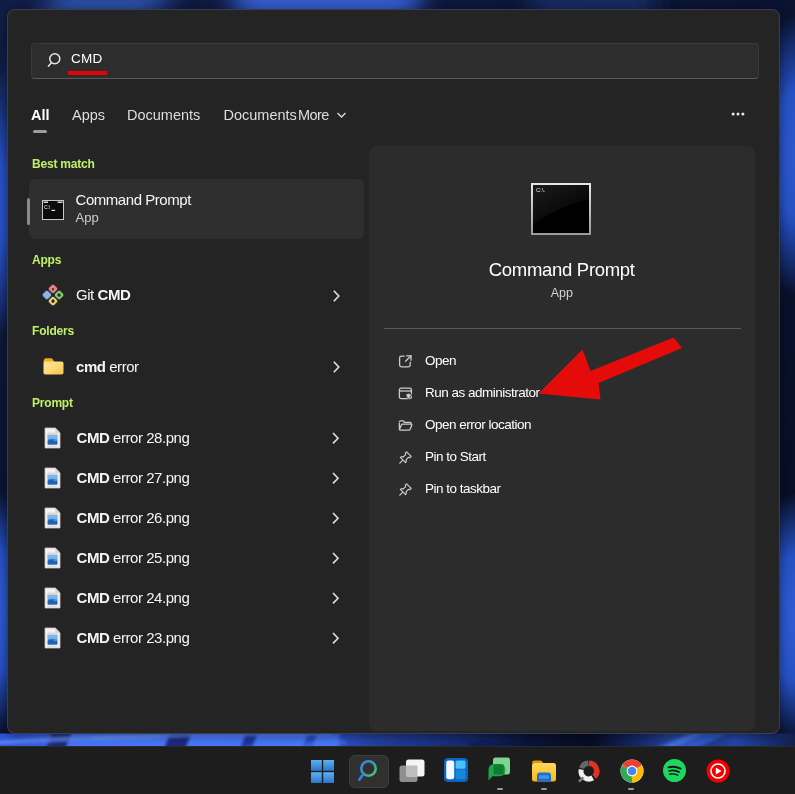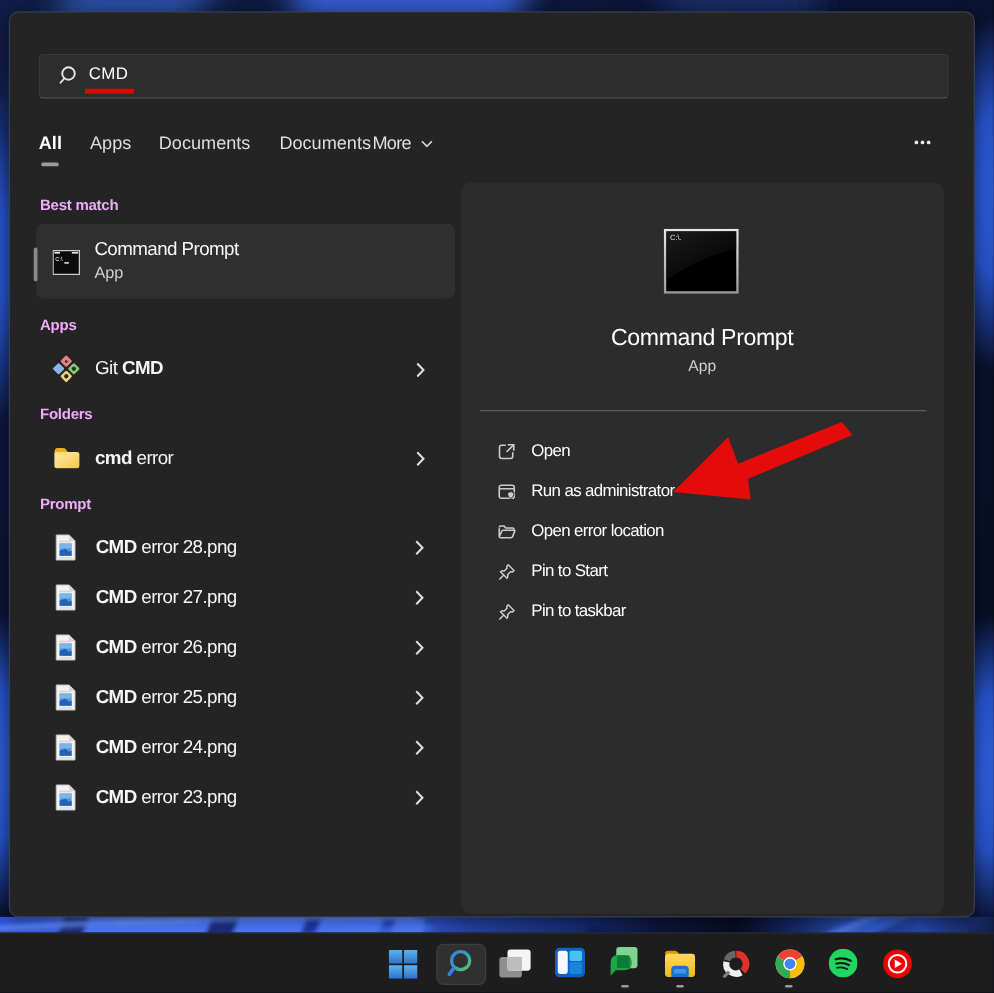--- a/index.html
+++ b/index.html
@@ -6,21 +6,21 @@
   *{box-sizing:border-box;font-family:"Liberation Sans",sans-serif;}
   #stage{position:absolute;top:0;left:0;width:773px;height:794px;}
   .abs{position:absolute;}
   #win{position:absolute;left:7px;top:9px;width:773px;height:725px;background:#242424;border-radius:8px;border:1px solid rgba(110,130,190,0.28);box-shadow:0 2px 10px rgba(0,0,0,0.45);}
   #searchfield{position:absolute;left:23px;top:33px;width:728px;height:36px;background:#2d2d2d;border:1px solid #3a3a3a;border-bottom-color:#5a5a5a;border-radius:4px;}
   #cmdtext{position:absolute;left:63px;top:41px;font-size:13.5px;color:#ffffff;letter-spacing:0.3px;}
   #redline{position:absolute;left:60px;top:60.5px;width:39px;height:4.5px;background:#e30505;}
   .tab{position:absolute;top:97px;font-size:14.5px;color:#dedede;}
   .tabb{font-weight:700;color:#fff;text-align:right;}
   #tabline{position:absolute;left:25px;top:119.5px;width:14px;height:3px;border-radius:2px;background:#9c9c9c;}
-  .hdr{position:absolute;left:24px;font-size:12px;font-weight:700;color:#f0abfc;letter-spacing:-0.2px;text-align:center;}
+  .hdr{position:absolute;left:24px;font-size:12px;font-weight:700;color:#bef264;letter-spacing:-0.2px;text-align:center;}
   #bmcard{position:absolute;left:21px;top:169px;width:335px;height:60px;background:#2f2f2f;border-radius:6px;}
   #bmbar{position:absolute;left:18.5px;top:188px;width:3.5px;height:27px;border-radius:2px;background:#8a8a8a;}
   .rowtext{position:absolute;font-size:15px;color:#f5f5f5;white-space:nowrap;font-weight:400;letter-spacing:-0.45px;}
   .rowtext b{font-weight:700;}
   #rightcard{position:absolute;left:368.5px;top:145.5px;width:386.5px;height:585.5px;background:#2c2c2c;border-radius:8px;}
   #rtitle{position:absolute;left:0;top:113px;width:100%;text-align:center;font-size:18.5px;color:#ffffff;letter-spacing:-0.3px;}
   #rapp{position:absolute;left:0;top:140px;width:100%;text-align:center;font-size:12.5px;color:#d2d2d2;}
   #rdivider{position:absolute;left:15.5px;top:182.5px;width:357px;height:1px;background:#5a5a5a;}
   .action{position:absolute;left:56.5px;font-size:13.5px;color:#ffffff;white-space:nowrap;letter-spacing:-0.5px;}
   #taskbar{position:absolute;left:0;top:746px;width:795px;height:48px;background:#1d1d1d;border-top:1px solid #2a2a2a;}

